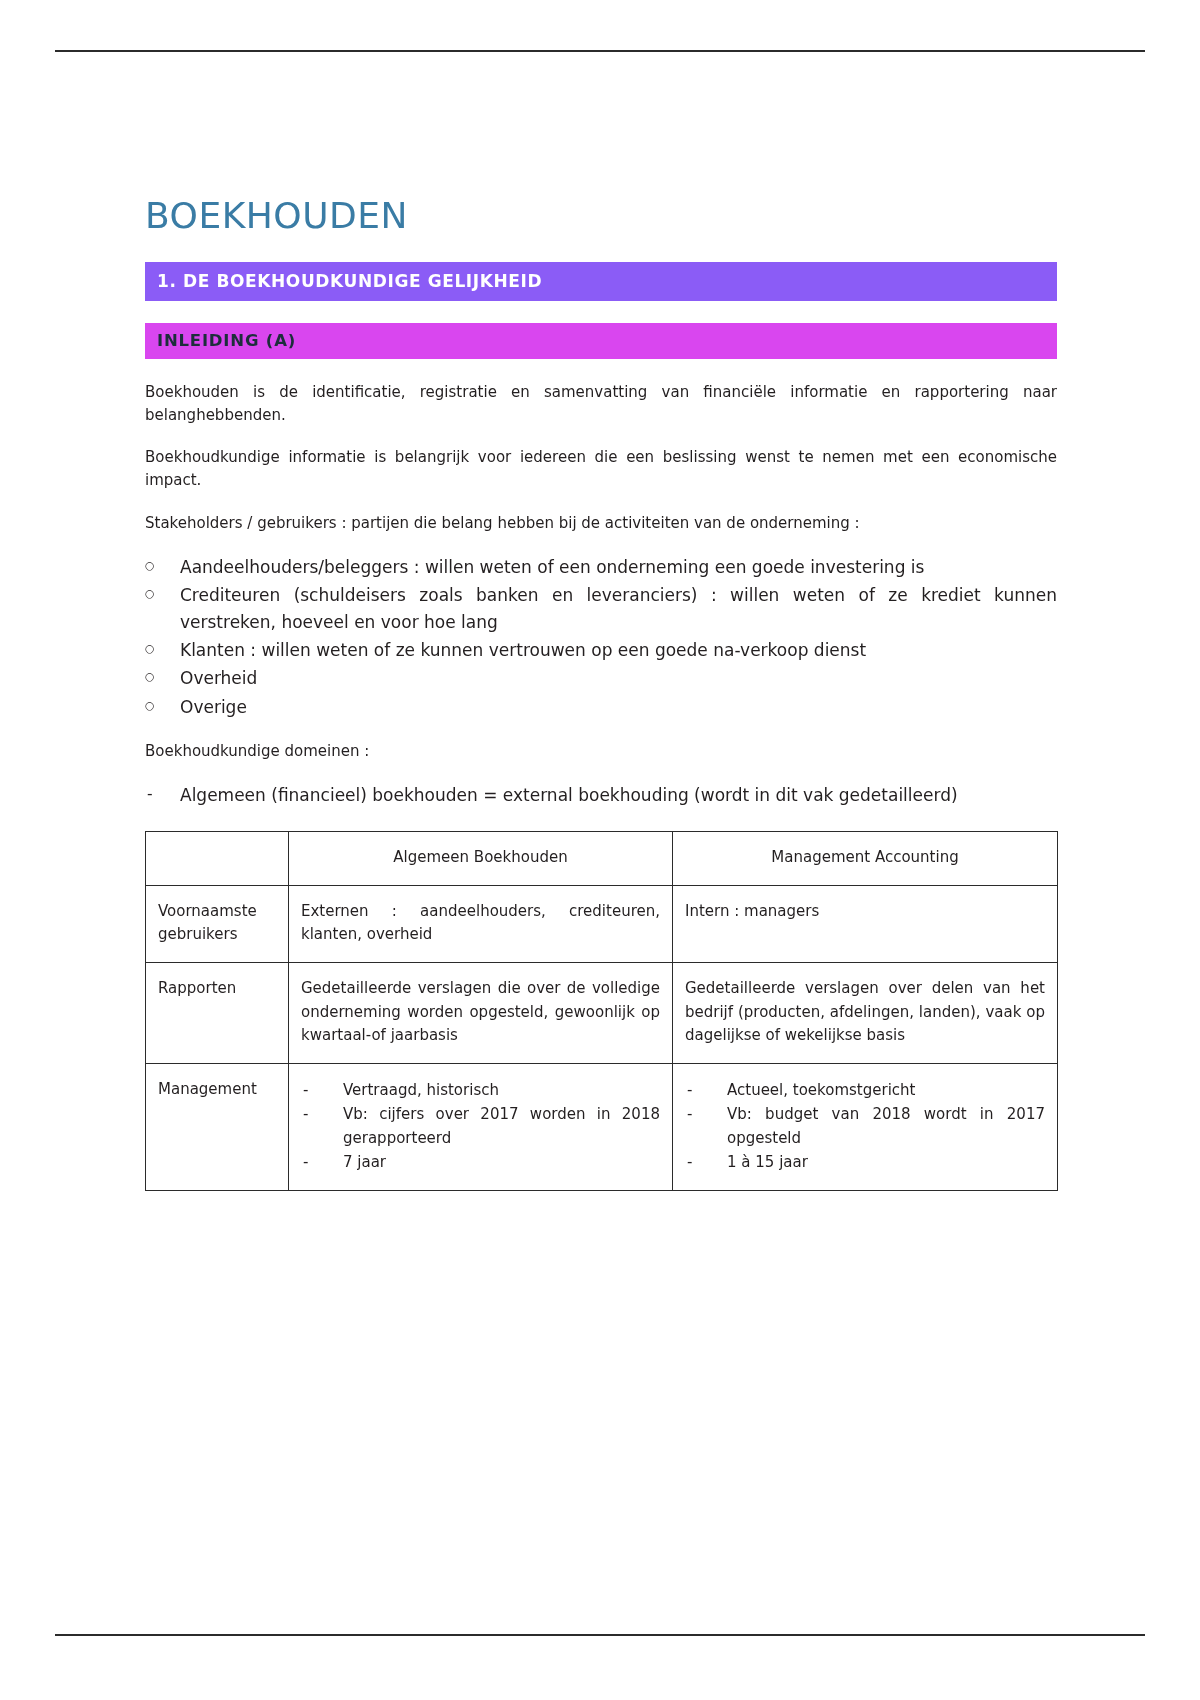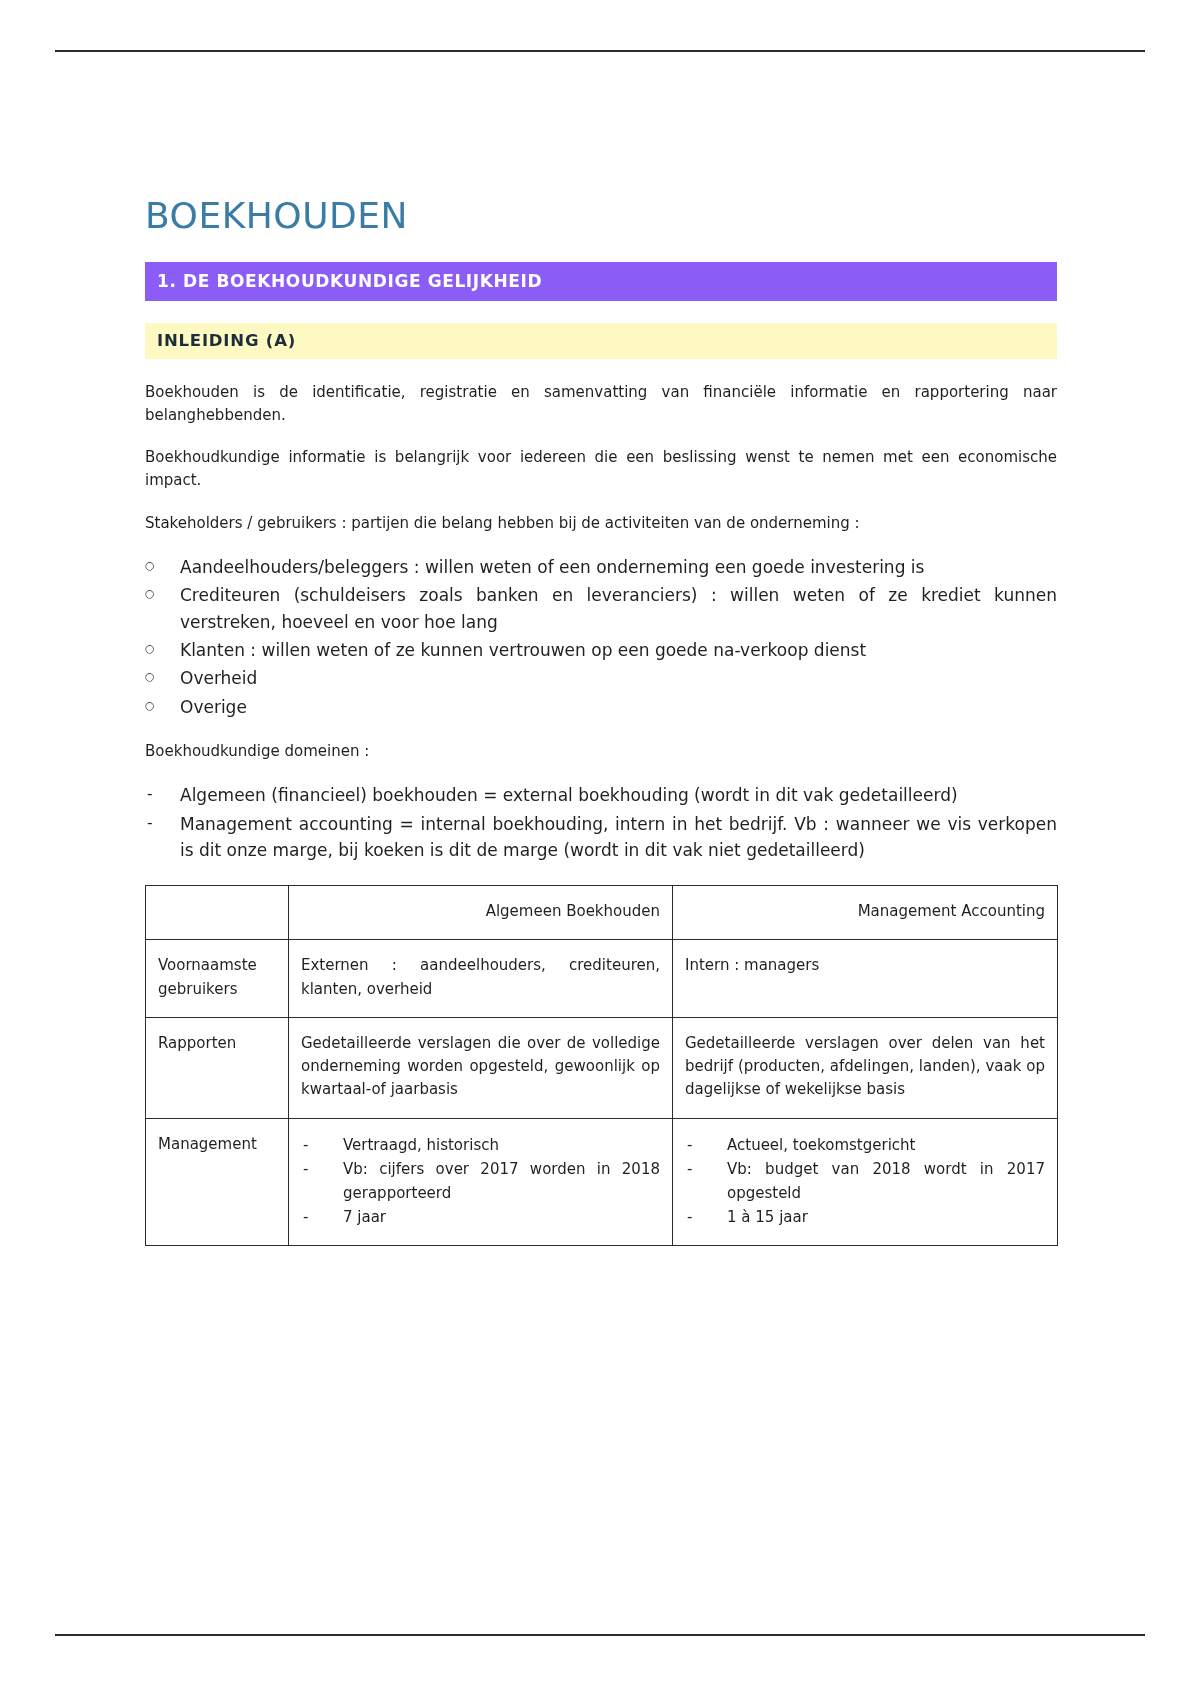--- a/index.html
+++ b/index.html
@@ -54,21 +54,21 @@
     font-size: 17px;
     font-weight: bold;
     letter-spacing: 0.6px;
     padding: 9px 12px 10px 12px;
     margin: 0 0 22px 0;
     box-sizing: border-box;
     width: 912px;
   }
 
   .section-bar {
-    background: #fef9c3;
+    background: #d946ef;
     color: #1c2e3b;
     font-size: 16.5px;
     font-weight: bold;
     letter-spacing: 0.8px;
     padding: 8px 20px 9px 12px;
     margin: 0 0 22px 0;
     box-sizing: border-box;
     width: 912px;
   }
 
@@ -118,21 +118,21 @@
   }
   table.compare td, table.compare th {
     border: 1.3px solid #2b2b2b;
     vertical-align: top;
     padding: 14px 12px 16px 12px;
     font-size: 15px;
     line-height: 1.55;
     font-weight: normal;
     text-align: justify;
   }
-  table.compare th { text-align: right; }
+  table.compare th { text-align: center; }
   .col-a { width: 143px; }
   .col-b { width: 384px; }
   .col-c { width: 385px; }
 
   td.cell-justify { text-align: justify; }
 
   ul.cell-dashes {
     list-style: none;
     margin: 0;
     padding: 0;
@@ -177,21 +177,20 @@
       <li>Crediteuren (schuldeisers zoals banken en leveranciers) : willen weten of ze krediet kunnen verstreken, hoeveel en voor hoe lang</li>
       <li>Klanten : willen weten of ze kunnen vertrouwen op een goede na-verkoop dienst</li>
       <li>Overheid</li>
       <li>Overige</li>
     </ul>
 
     <p class="body">Boekhoudkundige domeinen :</p>
 
     <ul class="dashes">
       <li>Algemeen (financieel) boekhouden = external boekhouding (wordt in dit vak gedetailleerd)</li>
-      <li>Management accounting = internal boekhouding, intern in het bedrijf. Vb : wanneer we vis verkopen is dit onze marge, bij koeken is dit de marge (wordt in dit vak niet gedetailleerd)</li>
     </ul>
 
     <table class="compare">
       <colgroup>
         <col class="col-a">
         <col class="col-b">
         <col class="col-c">
       </colgroup>
       <thead>
         <tr>

